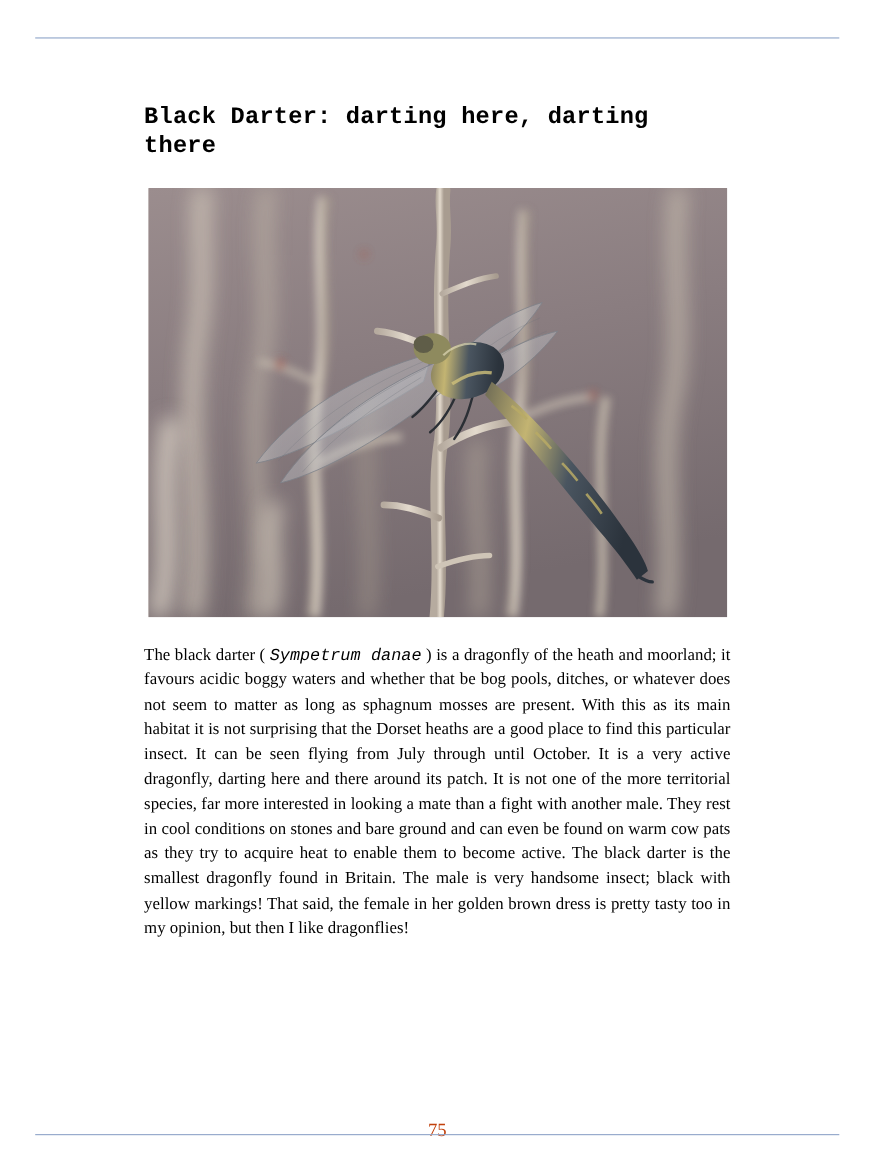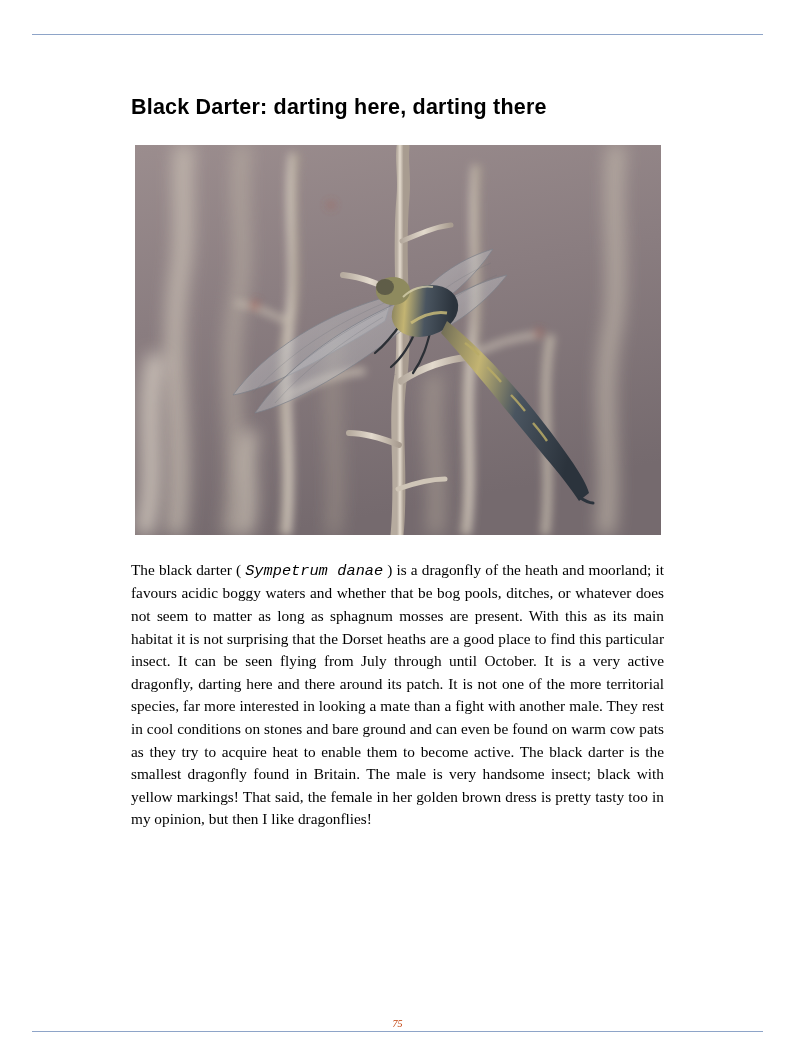--- a/index.html
+++ b/index.html
@@ -36,21 +36,21 @@
     height: 0;
     border-top: 1px solid #8ea4c8;
   }
   .content {
     position: absolute;
     left: 131px;
     top: 95px;
     width: 533px;
   }
   h1.title {
-    font-family: Liberation Sans, sans-serif;
+    font-family: Liberation Mono, monospace;
     font-size: 21.5px;
     font-weight: bold;
     letter-spacing: 0.2px;
     margin: 0 0 24px 0;
     line-height: 1.2;
   }
   .figure {
     width: 526px;
     height: 390px;
     margin: 0 0 24px 4px;
@@ -72,24 +72,23 @@
   .body-text .sci {
     font-style: italic;
     font-family: Liberation Mono, monospace;
   }
   .page-number {
     position: absolute;
     left: 0;
     right: 0;
     top: 1018px;
     text-align: center;
-    font-size: 10px;
+    font-size: 17px;
     color: #c2410c;
     font-family: "Liberation Serif", "DejaVu Serif", serif;
-    font-style: italic;
   }
 </style>
 </head>
 <body>
 
 <div class="page">
 
   <div class="rule-top"></div>
 
   <div class="content">

